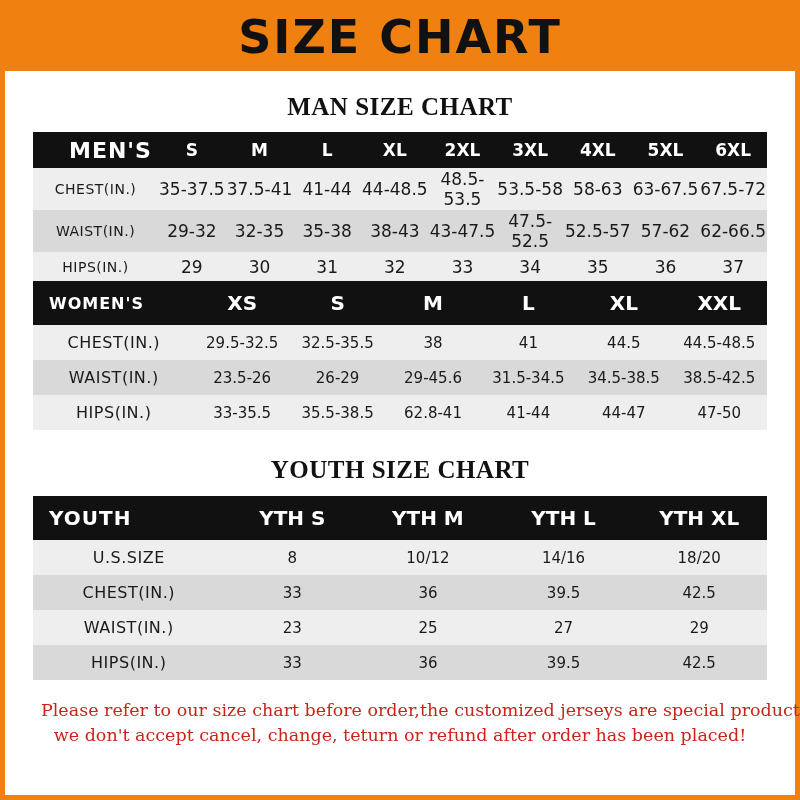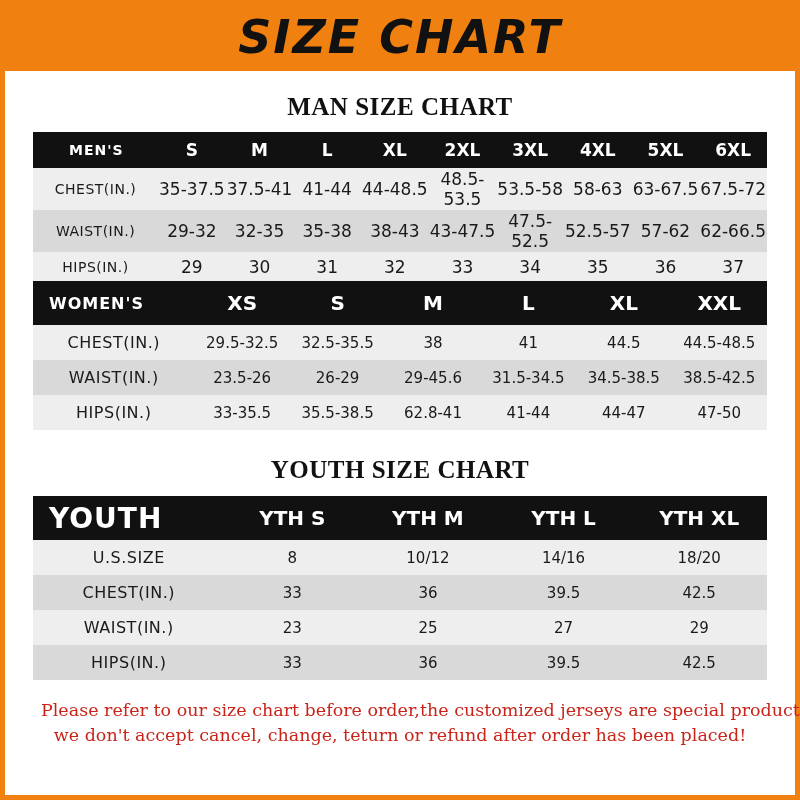--- a/index.html
+++ b/index.html
@@ -20,21 +20,20 @@
     box-sizing: border-box;
     border: 5px solid #f08010;
     background: #ffffff;
   }
   .header-band {
     height: 66px;
     background: #f08010;
     display: flex;
     align-items: center;
     justify-content: center;
-    font-style: italic;
   }
   .header-title {
     font-family: "DejaVu Sans", sans-serif;
     font-weight: bold;
     font-size: 46px;
     letter-spacing: 2px;
     color: #111111;
     line-height: 1;
     margin-top: -2px;
   }
@@ -78,33 +77,33 @@
   }
   tr.brow td.rowlabel {
     text-align: center;
     letter-spacing: 0.5px;
   }
   tr.brow.alt td { background: #d9d9d9; }
   tr.brow td { background: #eeeeee; }
 
   
   #men-table tr.hrow td { height: 34px; font-size: 17px; }
-  #men-table tr.hrow td.rowlabel { font-size: 14px; padding-left: 36px; }
+  #men-table tr.hrow td.rowlabel { font-size: 22px; padding-left: 36px; }
   #men-table tr.brow td { height: 27px; font-size: 17px; }
   #men-table tr.brow td.rowlabel { font-size: 14px; }
 
   
   #women-table tr.hrow td { height: 42px; font-size: 20px; }
   #women-table tr.hrow td.rowlabel { font-size: 16px; }
   #women-table tr.brow td { height: 33px; font-size: 15px; }
   #women-table tr.brow td.rowlabel { font-size: 16px; }
 
   
   #youth-table tr.hrow td { height: 42px; font-size: 20px; }
-  #youth-table tr.hrow td.rowlabel { font-size: 28px; margin-left: 47px; }
+  #youth-table tr.hrow td.rowlabel { font-size: 20px; margin-left: 47px; }
   #youth-table tr.brow td { height: 33px; font-size: 15px; }
   #youth-table tr.brow td.rowlabel { font-size: 16px; }
 
   .footer-note {
     margin-top: 18px;
     padding: 0 8px;
     text-align: center;
     color: #c9241a;
     font-family: "DejaVu Serif", serif;
     font-size: 17.5px;

